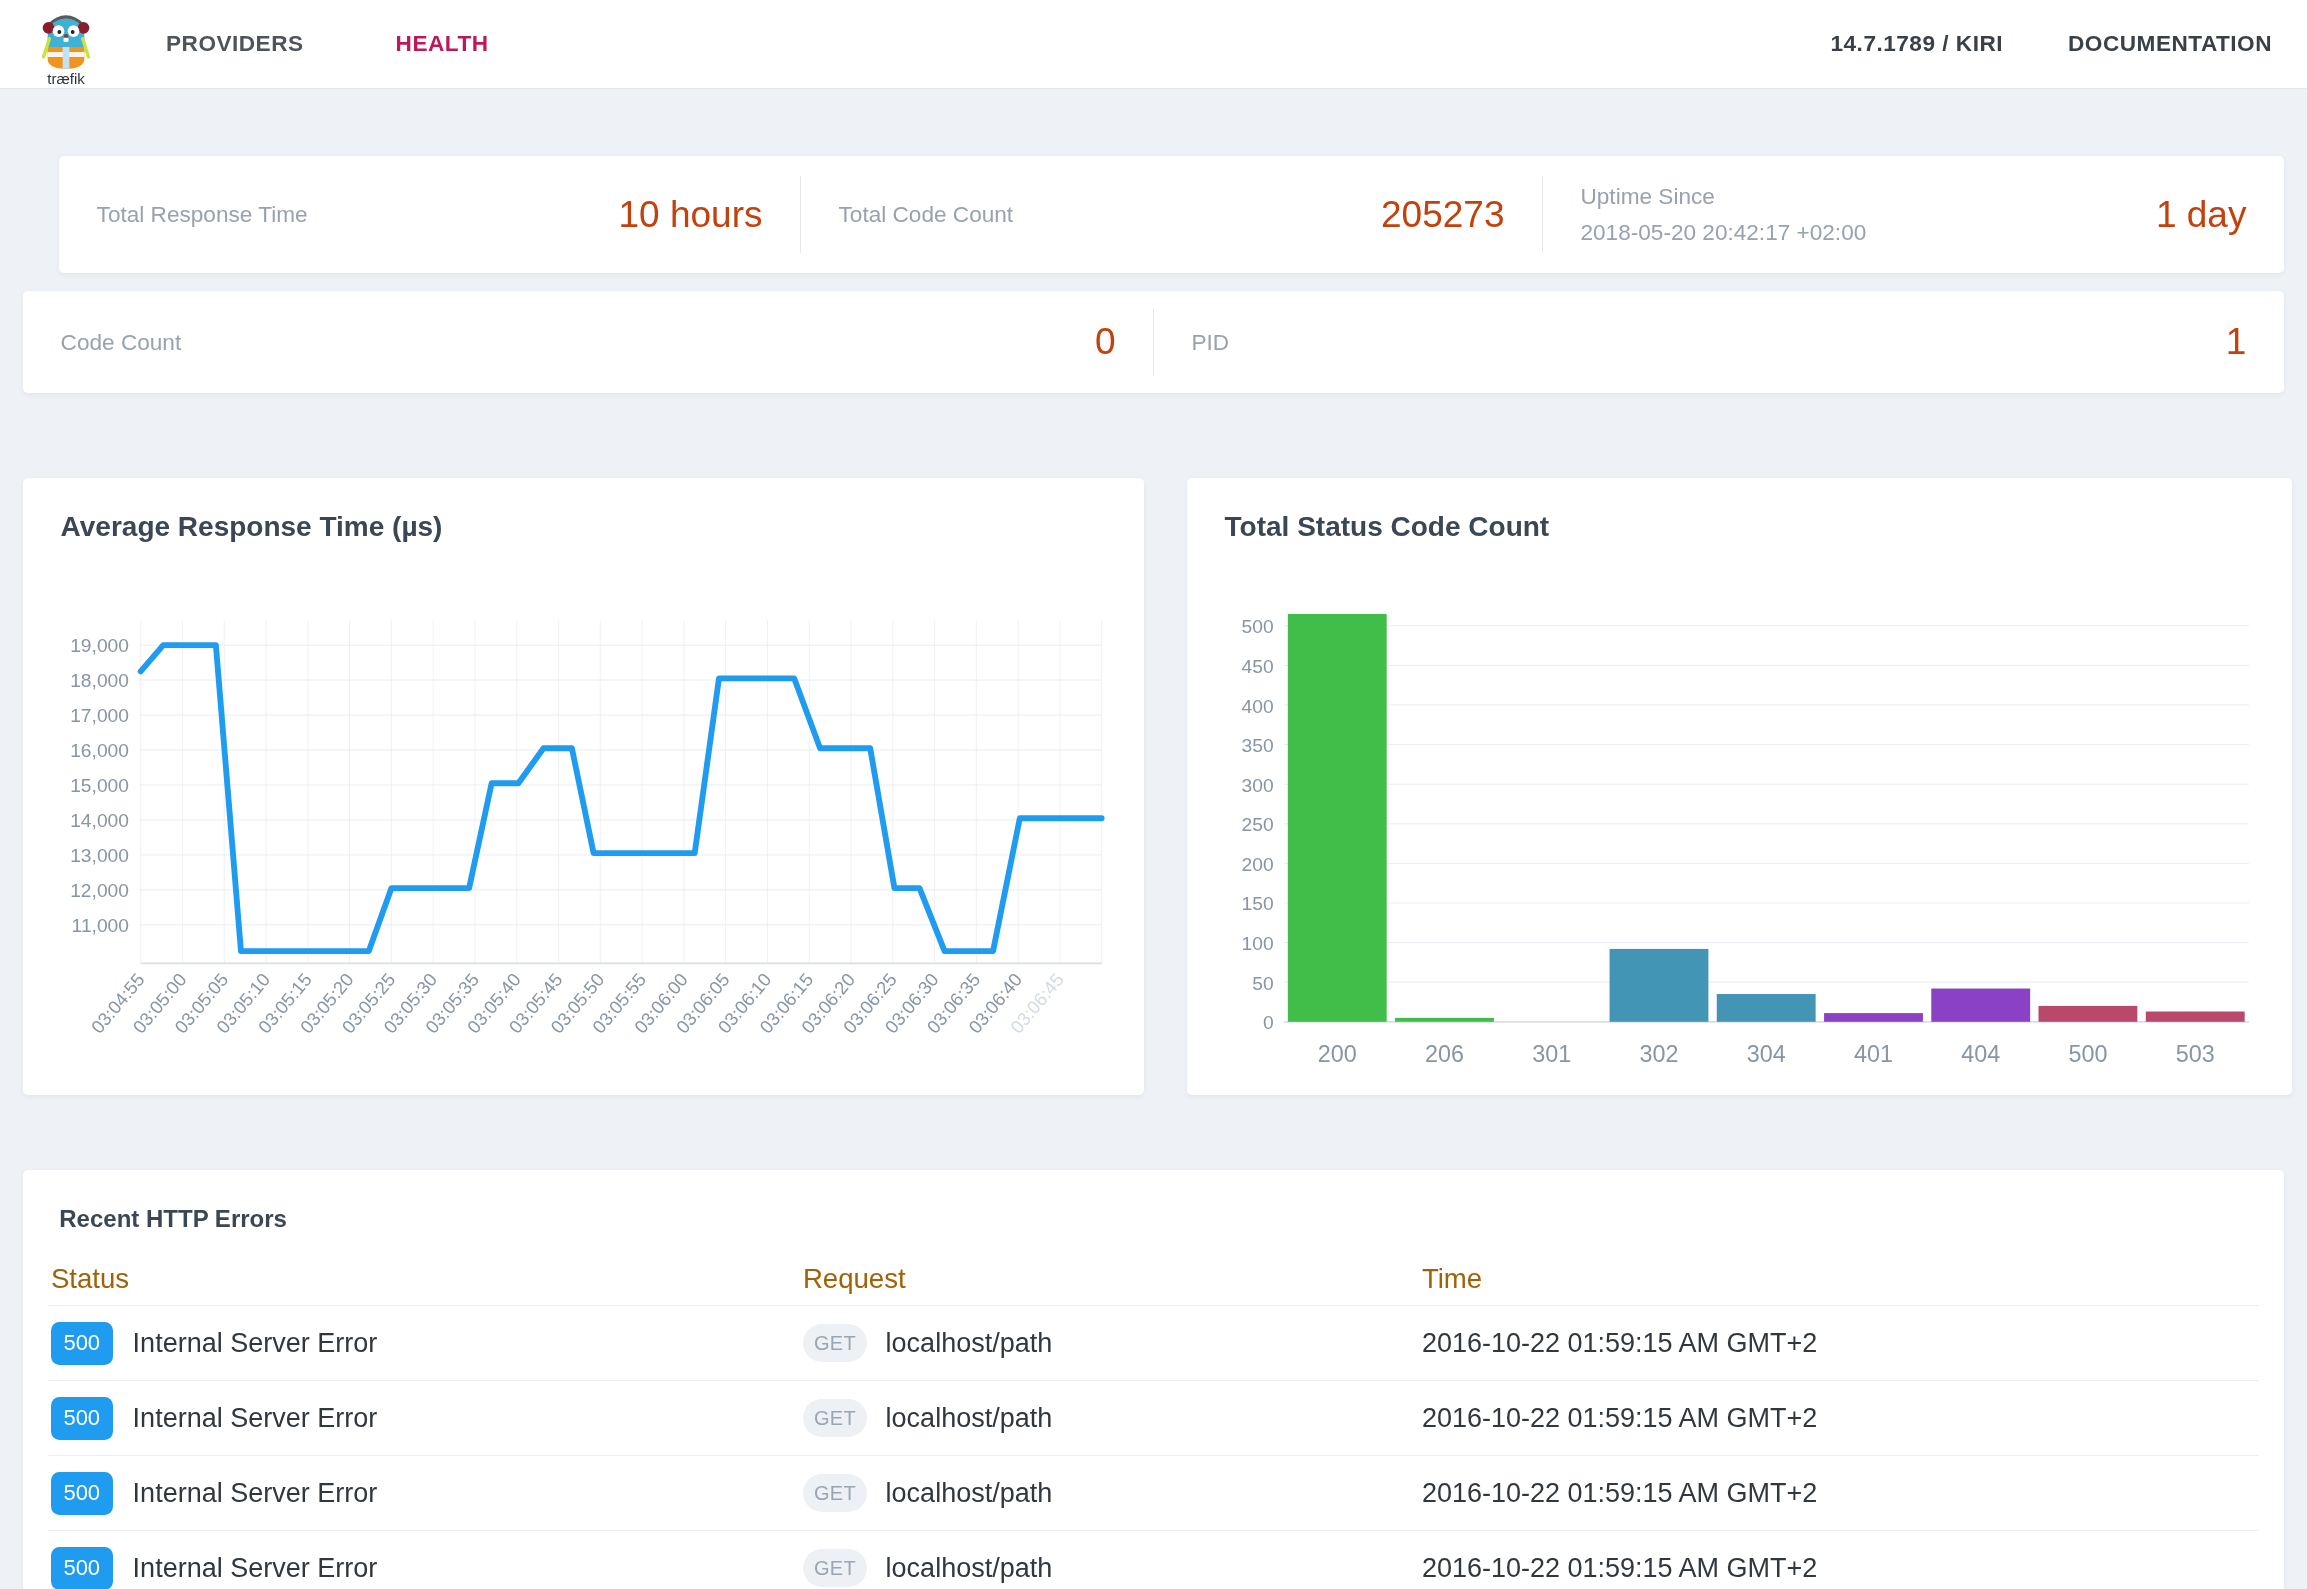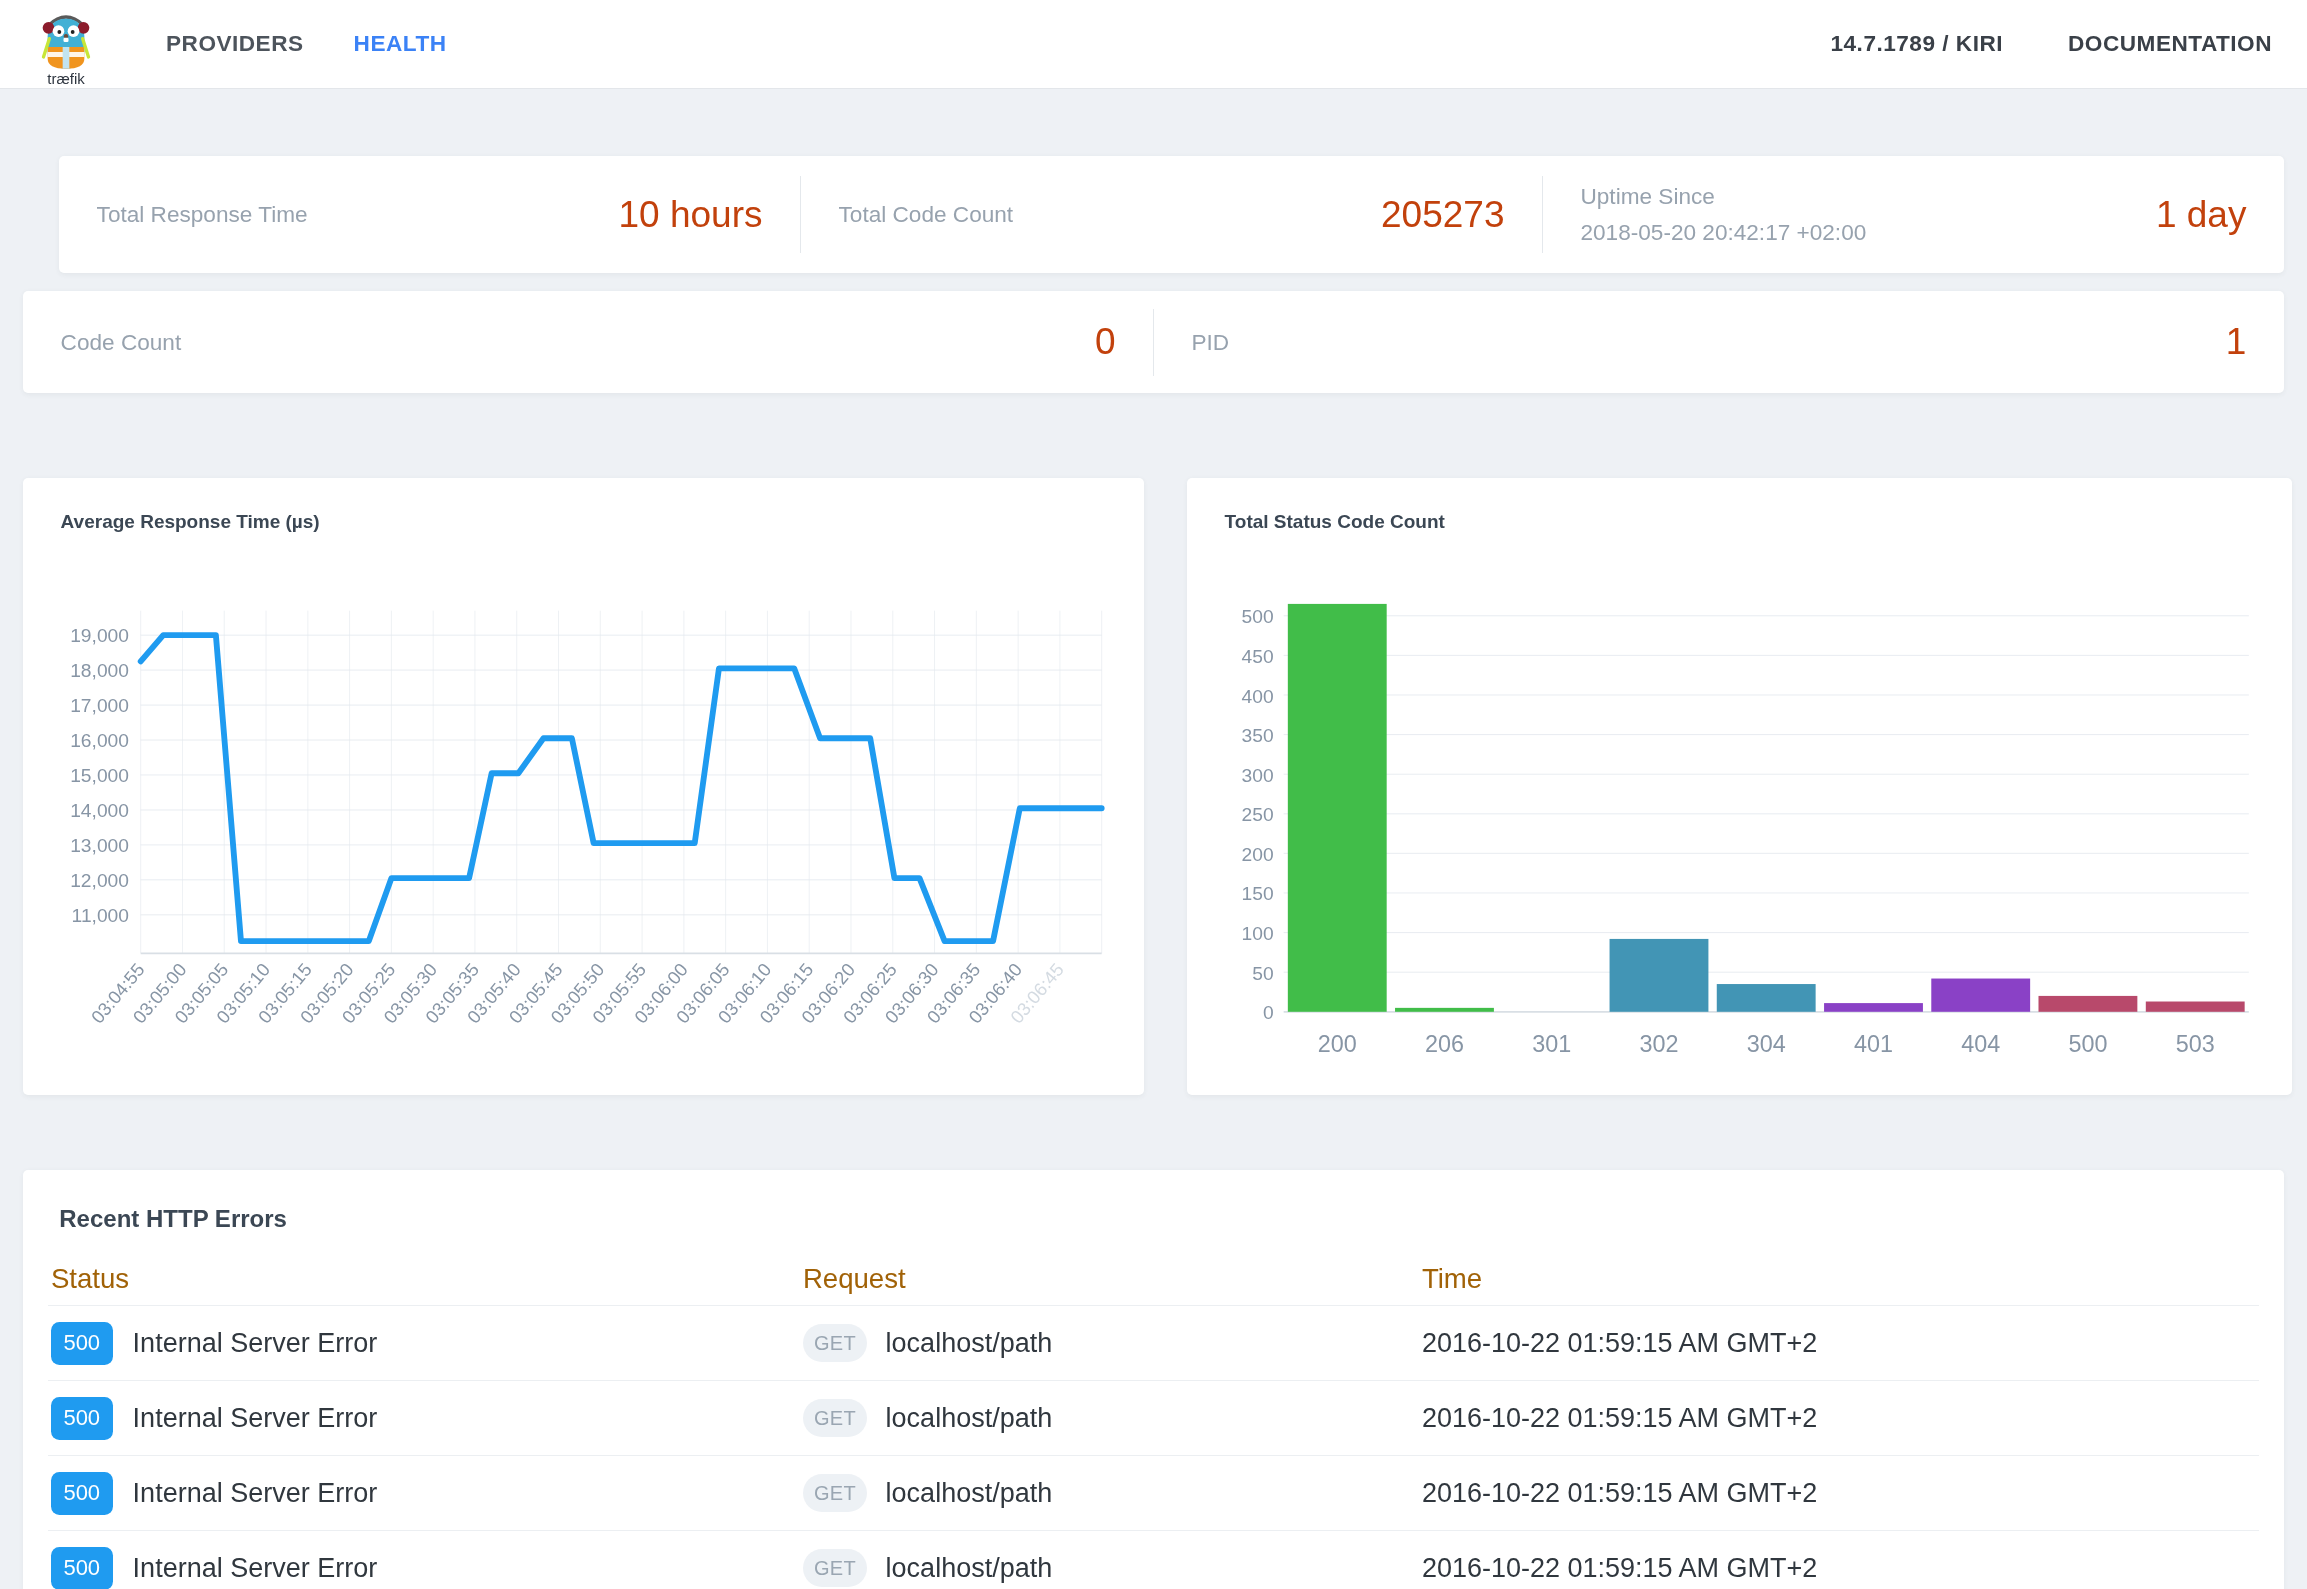--- a/index.html
+++ b/index.html
@@ -7,40 +7,40 @@
     width:2307px;height:1590px;overflow:hidden;
     background:#eef1f5;
     font-family:"Liberation Sans","DejaVu Sans",sans-serif;
   }
   
   .navbar{height:89px;background:#ffffff;border-bottom:0.8px solid #e3e6ea;
     display:flex;align-items:center;padding:0 35px;box-sizing:border-box;}
   .logo{width:62px;height:80px;margin-top:6.7px;flex:0 0 auto;}
   .nav-links{display:flex;gap:50px;margin-left:69px;}
   .nav-link{font-size:22.6px;font-weight:bold;color:#4d545c;letter-spacing:0.5px;cursor:pointer;}
-  .nav-link.active{color:#3b82f6;}
+  .nav-link.active{color:#be185d;margin-left:42px;}
   .nav-right{margin-left:auto;display:flex;gap:65px;align-items:center;}
   .nav-right .nav-link{color:#3a4048;}
   
   .main{padding:0 22.6px;}
   .card{background:#fff;border-radius:5px;box-shadow:0 1.7px 5px rgba(50,60,70,.06);}
   .stats-card{display:flex;}
   .stats-card.first{margin-top:67px;height:117px;margin-left:36px;}
   .stats-card.second{margin-top:18.4px;height:102px;}
   .stat{flex:1;display:flex;align-items:center;justify-content:space-between;
     padding:0 38px;position:relative;min-width:0;}
   .stat.divided::after{content:"";position:absolute;right:0;top:17%;height:66%;width:0.8px;background:#e4e8ec;}
   .stat-label{font-size:22.6px;color:#97a2ae;line-height:1.55;}
   .stat-value{font-size:37px;font-weight:normal;color:#c2410c;white-space:nowrap;}
   
   .charts-row{display:flex;gap:43px;margin-top:85px;}
   .chart-card{height:617px;box-sizing:border-box;padding:33px 38px;}
   .chart-card.line-card{width:1121px;flex:0 0 auto;}
   .chart-card.bar-card{flex:1;}
-  .chart-title{font-size:19px;font-weight:bold;color:#3b4754;}
+  .chart-title{font-size:28px;font-weight:bold;color:#3b4754;}
   svg.chart{display:block;margin-top:15px;}
   .vgrid{stroke:#eaeef2;stroke-width:1;}
   .hgrid{stroke:#e3e8ee;stroke-width:1;}
   .axis{stroke:#d9dfe5;stroke-width:2;}
   .ylab{font-size:23px;fill:#8795a5;}
   .xlab{font-size:22px;fill:#8795a5;}
   .xlab.faded{fill:#d4dbe2;}
   .xlab-bar{font-size:28px;fill:#8795a5;}
   
   .table-card{margin-top:75px;padding:0 25px;box-sizing:border-box;height:435px;}

